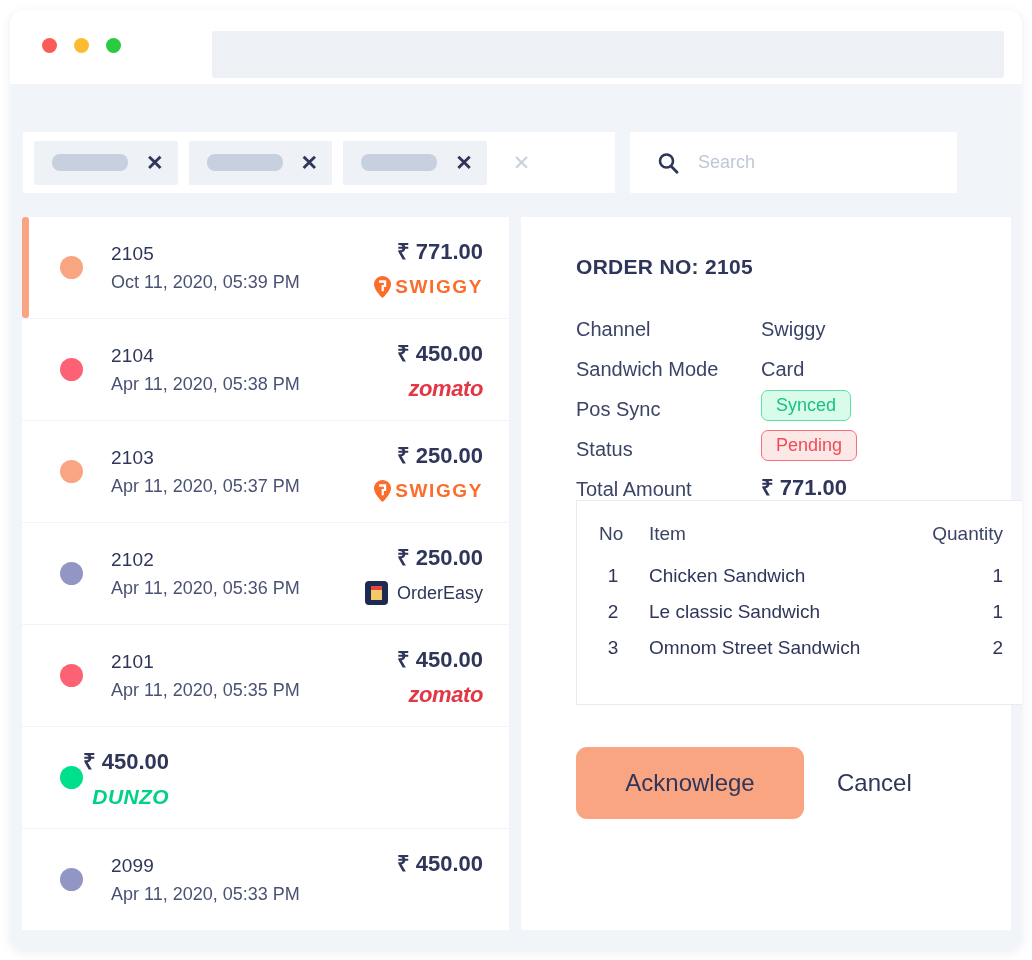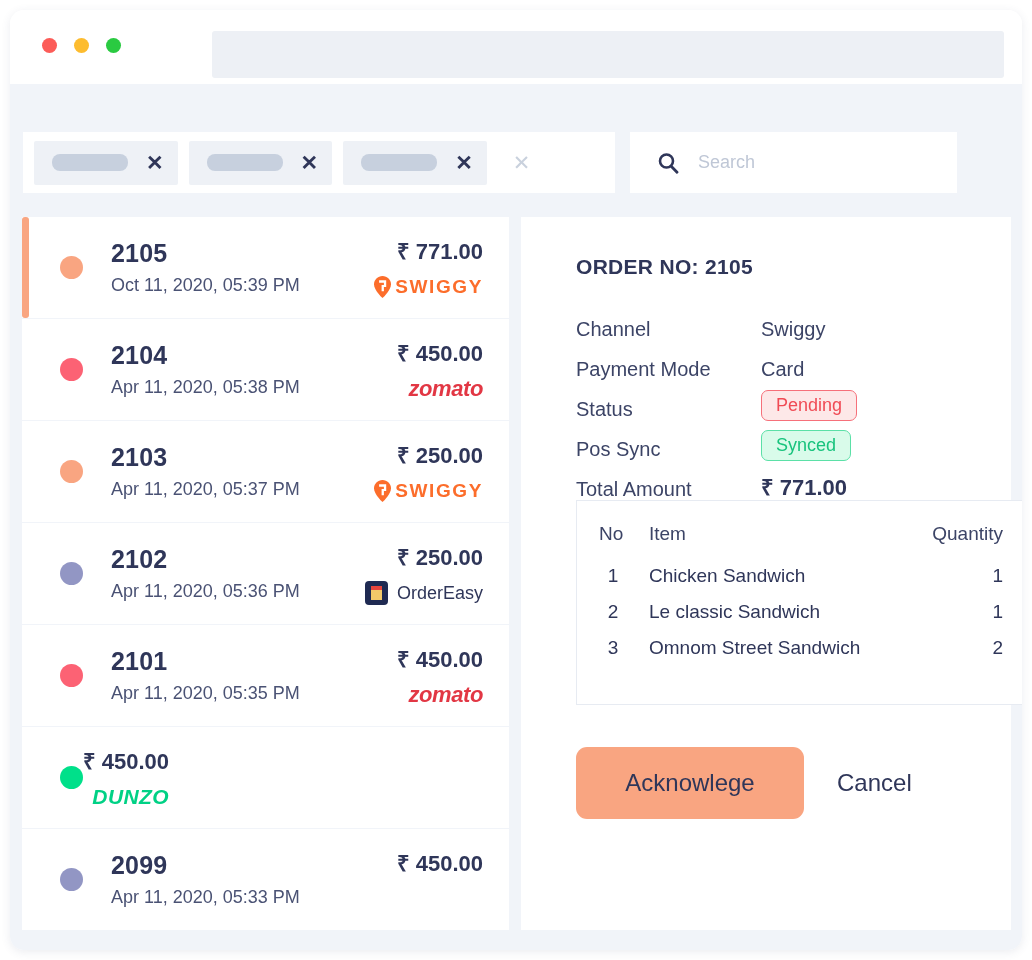--- a/index.html
+++ b/index.html
@@ -121,21 +121,21 @@
     width: 7px; height: 100%;
     background: #F9A581;
     border-radius: 3px;
   }
   .status-dot {
     width: 23px; height: 23px; border-radius: 50%;
     margin-left: 38px; flex: 0 0 auto;
   }
   .order-main { margin-left: 28px; flex: 1 1 auto; }
   .order-id {
-    font-size: 25px; font-weight: bold; color: #2F3659;
+    font-size: 19px; font-weight: normal; color: #2F3659;
     letter-spacing: 0.2px;
   }
   .order-date {
     font-size: 18px; color: #4A5274;
     margin-top: 7px;
   }
   .order-right {
     margin-right: 26px;
     text-align: right;
     display: flex; flex-direction: column; align-items: flex-end;
@@ -410,33 +410,33 @@
 
     <div id="detail-panel">
       <div id="order-title">ORDER NO: 2105</div>
 
       <div id="detail-fields">
         <div class="detail-row">
           <div class="detail-label">Channel</div>
           <div class="detail-value">Swiggy</div>
         </div>
         <div class="detail-row">
-          <div class="detail-label">Payment Mode</div>
+          <div class="detail-label">Sandwich Mode</div>
           <div class="detail-value">Card</div>
+        </div>
+        <div class="detail-row">
+          <div class="detail-label">Pos Sync</div>
+          <div class="detail-value">
+            <span class="badge badge-synced">Synced</span>
+          </div>
         </div>
         <div class="detail-row">
           <div class="detail-label">Status</div>
           <div class="detail-value">
             <span class="badge badge-pending">Pending</span>
-          </div>
-        </div>
-        <div class="detail-row">
-          <div class="detail-label">Pos Sync</div>
-          <div class="detail-value">
-            <span class="badge badge-synced">Synced</span>
           </div>
         </div>
         <div class="detail-row">
           <div class="detail-label">Total Amount</div>
           <div class="detail-value amount">₹ 771.00</div>
         </div>
       </div>
 
       <div id="items-card">
         <table id="items-table">

